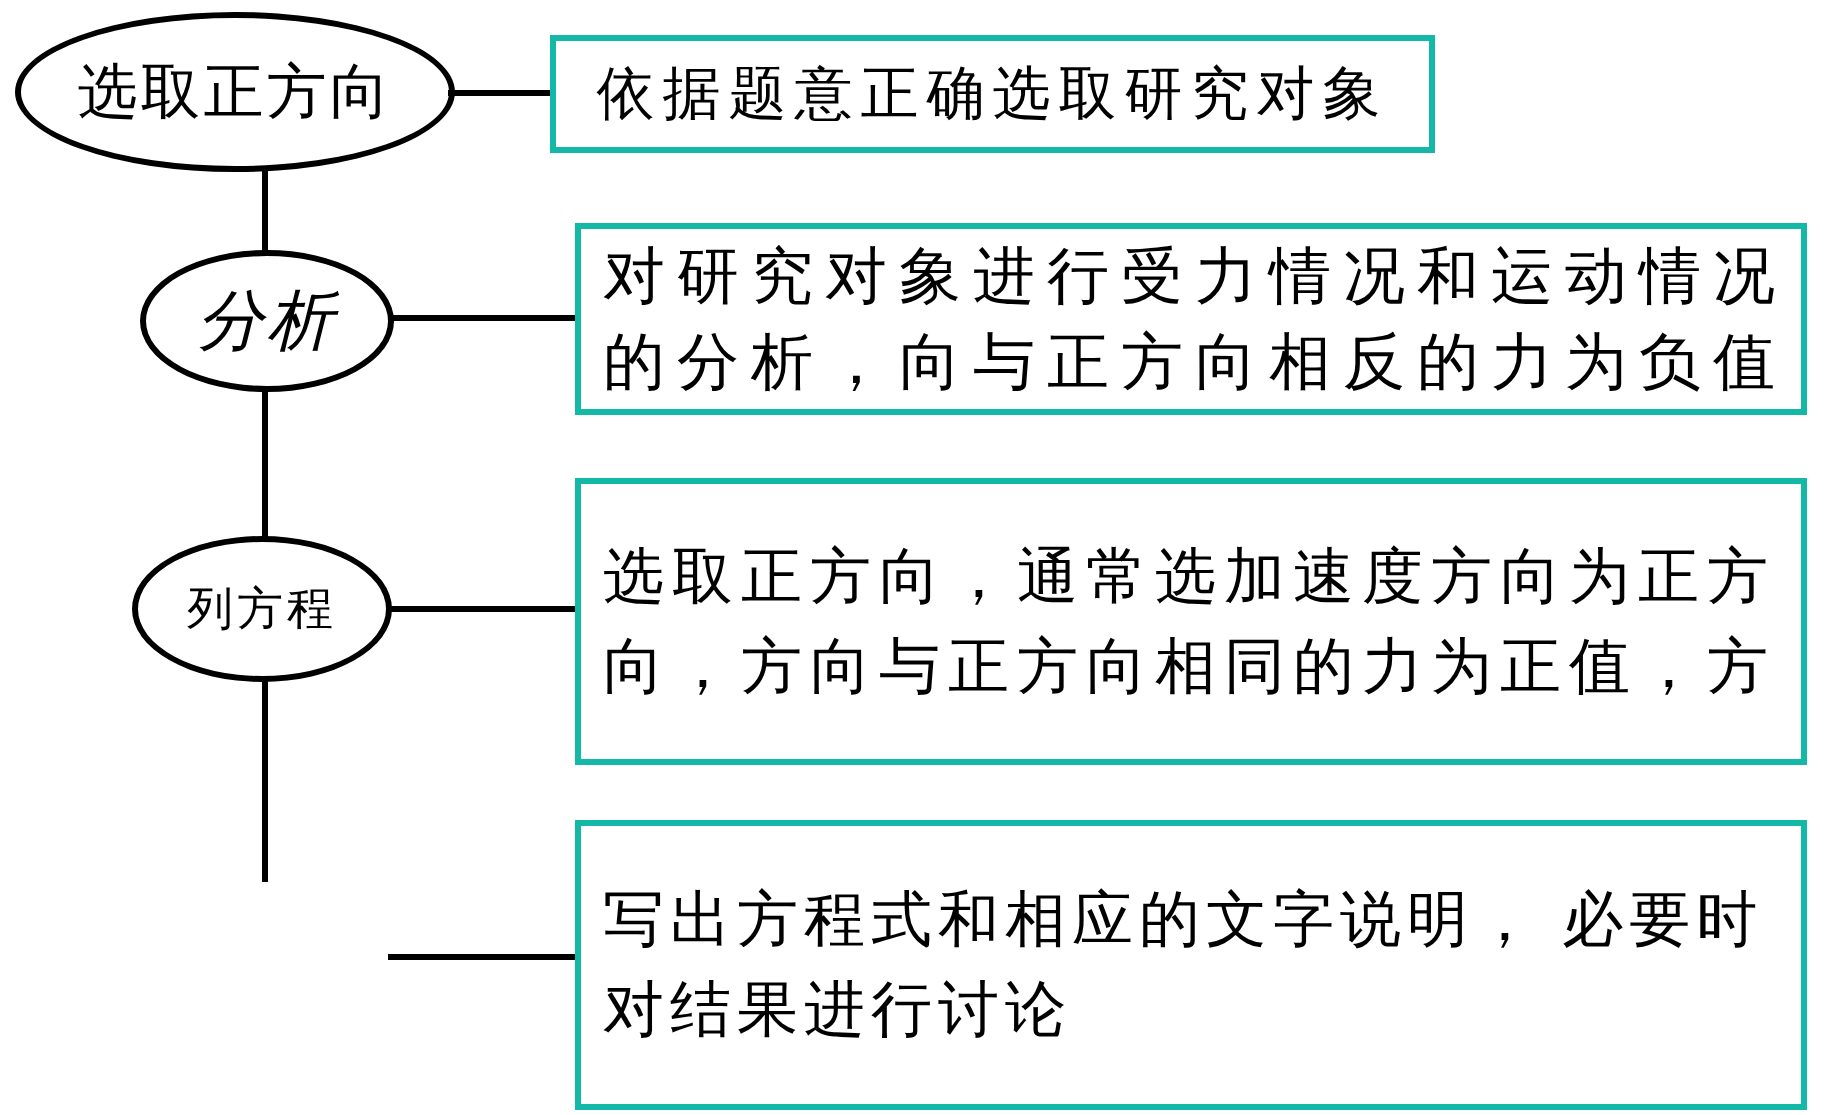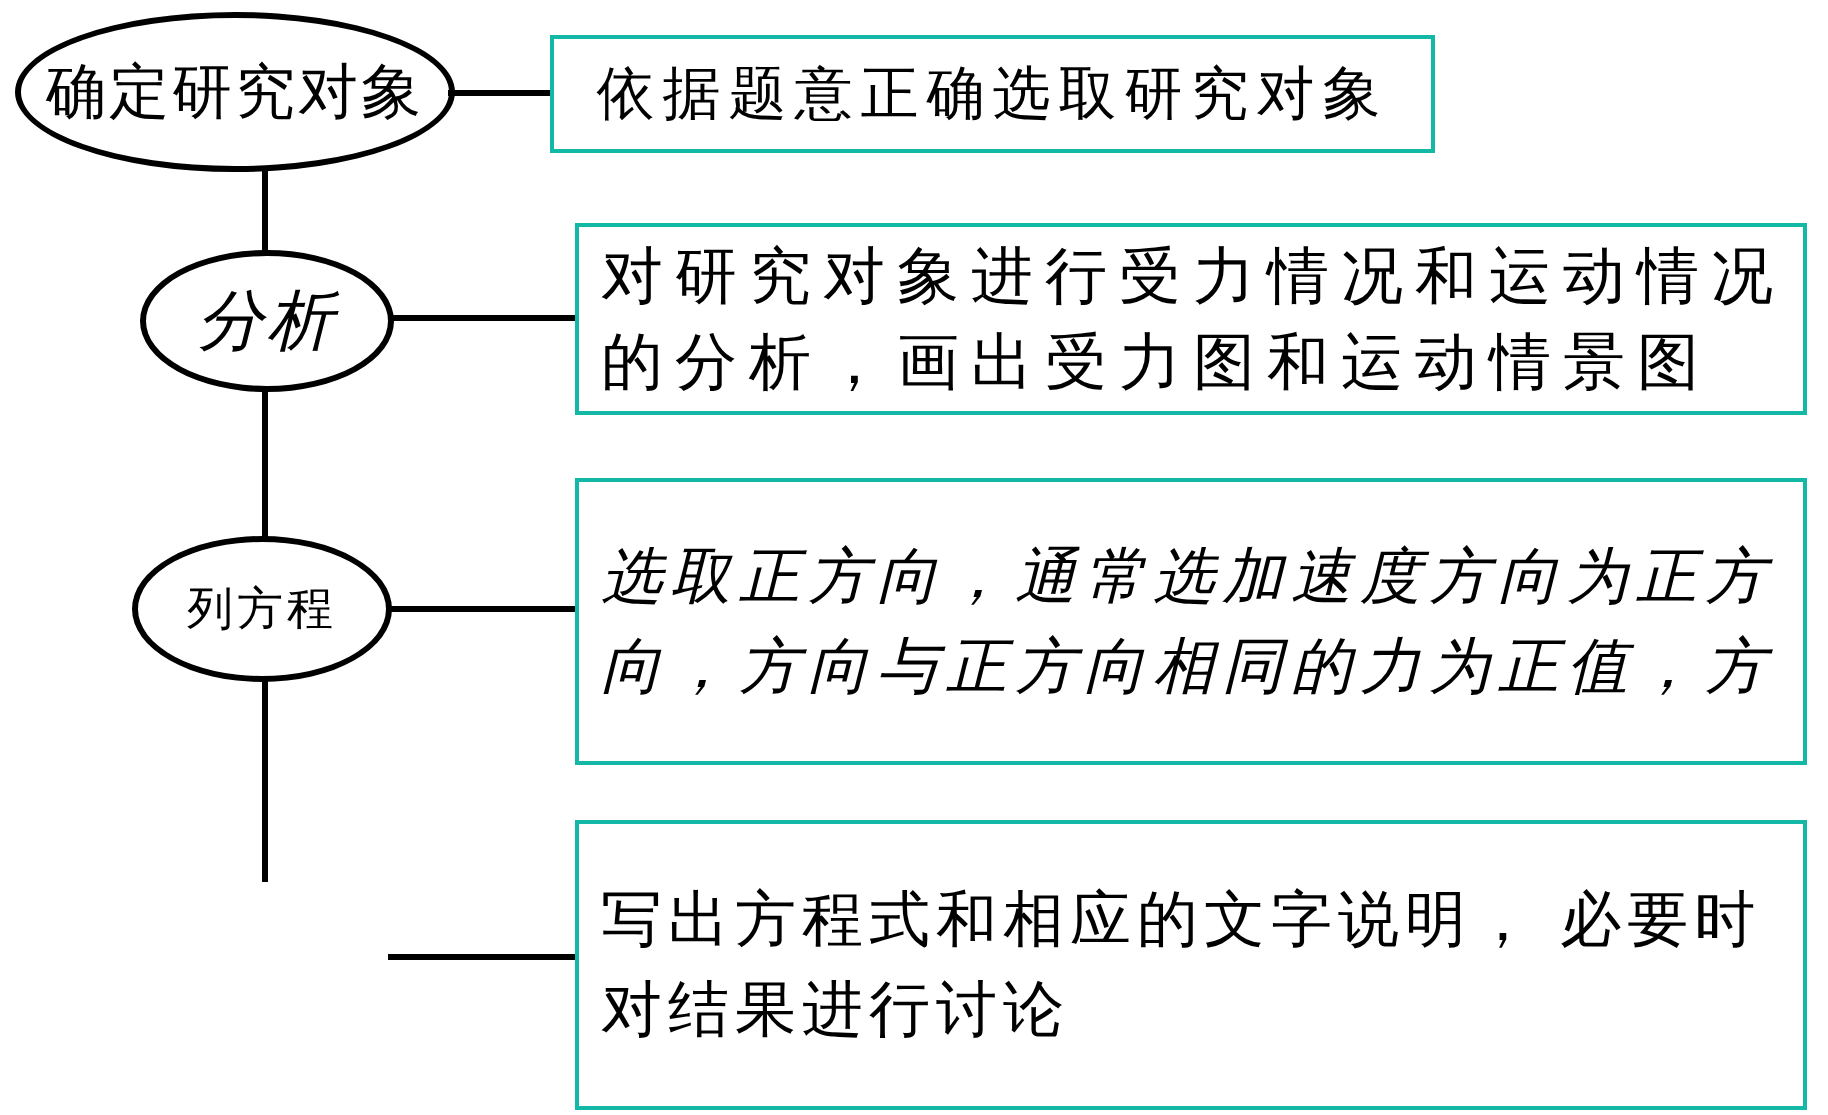--- a/index.html
+++ b/index.html
@@ -29,37 +29,37 @@
     white-space: nowrap;
   }
   .e1 { left: 15px;  top: 12px;  width: 440px; height: 160px; font-size: 60px; letter-spacing: 3px; }
   .e2 { left: 140px; top: 250px; width: 254px; height: 142px; font-size: 66px; letter-spacing: 4px; font-style: italic; }
   .e3 { left: 132px; top: 536px; width: 260px; height: 146px; font-size: 46px; letter-spacing: 4px; }
   .e4 { left: 132px; top: 878px; width: 260px; height: 146px; font-size: 62px; letter-spacing: 4px; }
 
   .box {
     position: absolute;
     box-sizing: border-box;
-    border: 4px solid #14b8a6;
+    border: 6px solid #14b8a6;
     background: #fff;
     display: flex;
     flex-direction: column;
     justify-content: center;
   }
   .b1 {
     left: 550px; top: 35px; width: 885px; height: 118px;
     font-size: 58px; letter-spacing: 8px; text-align: center;
   }
   .b2 {
     left: 575px; top: 223px; width: 1232px; height: 192px;
     padding: 8px 22px; font-size: 62px; letter-spacing: 12px; line-height: 86px;
   }
   .b3 {
     left: 575px; top: 478px; width: 1232px; height: 287px;
-    padding: 0 22px; font-size: 61px; letter-spacing: 8px; line-height: 90px; font-style: italic;
+    padding: 0 22px; font-size: 61px; letter-spacing: 8px; line-height: 90px;
   }
   .b4 {
     left: 575px; top: 820px; width: 1232px; height: 290px;
     padding: 0 22px; font-size: 61px; letter-spacing: 6px; line-height: 90px;
   }
   .line { white-space: nowrap; }
   .it { font-style: italic; padding-right: 4px; }
 
   .vline, .hline { position: absolute; background: #000; }
   .vline { width: 6px; left: 262px; }
@@ -71,21 +71,21 @@
   .h2 { left: 390px; top: 315px; width: 190px; }
   .h3 { left: 388px; top: 606px; width: 192px; }
   .h4 { left: 388px; top: 954px; width: 192px; }
 </style>
 </head>
 <body>
 
 <div class="canvas">
 
   <div class="ellipse e1">
-    <span>确定研究对象</span>
+    <span>选取正方向</span>
   </div>
   <div class="ellipse e2">
     <span>分析</span>
   </div>
   <div class="ellipse e3">
     <span>列方程</span>
   </div>
 
   <div class="vline v1"></div>
   <div class="vline v2"></div>
@@ -94,21 +94,21 @@
   <div class="hline h1"></div>
   <div class="hline h2"></div>
   <div class="hline h3"></div>
   <div class="hline h4"></div>
 
   <div class="box b1">
       <div class="line"><span>依据题意正确选取研究对象</span></div>
     </div>
   <div class="box b2">
       <div class="line"><span>对研究对象进行受力情况和运动情况</span></div>
-      <div class="line"><span>的分析，画出受力图和运动情景图</span></div>
+      <div class="line"><span>的分析，向与正方向相反的力为负值</span></div>
     </div>
   <div class="box b3">
       <div class="line"><span>选取正方向，通常选加速度方向为正方</span></div>
       <div class="line"><span>向，方向与正方向相同的力为正值，方</span></div>
     </div>
   <div class="box b4">
       <div class="line"><span>写出方程式和相应的文字说明， 必要时</span></div>
       <div class="line"><span>对结果进行讨论</span></div>
     </div>
 

